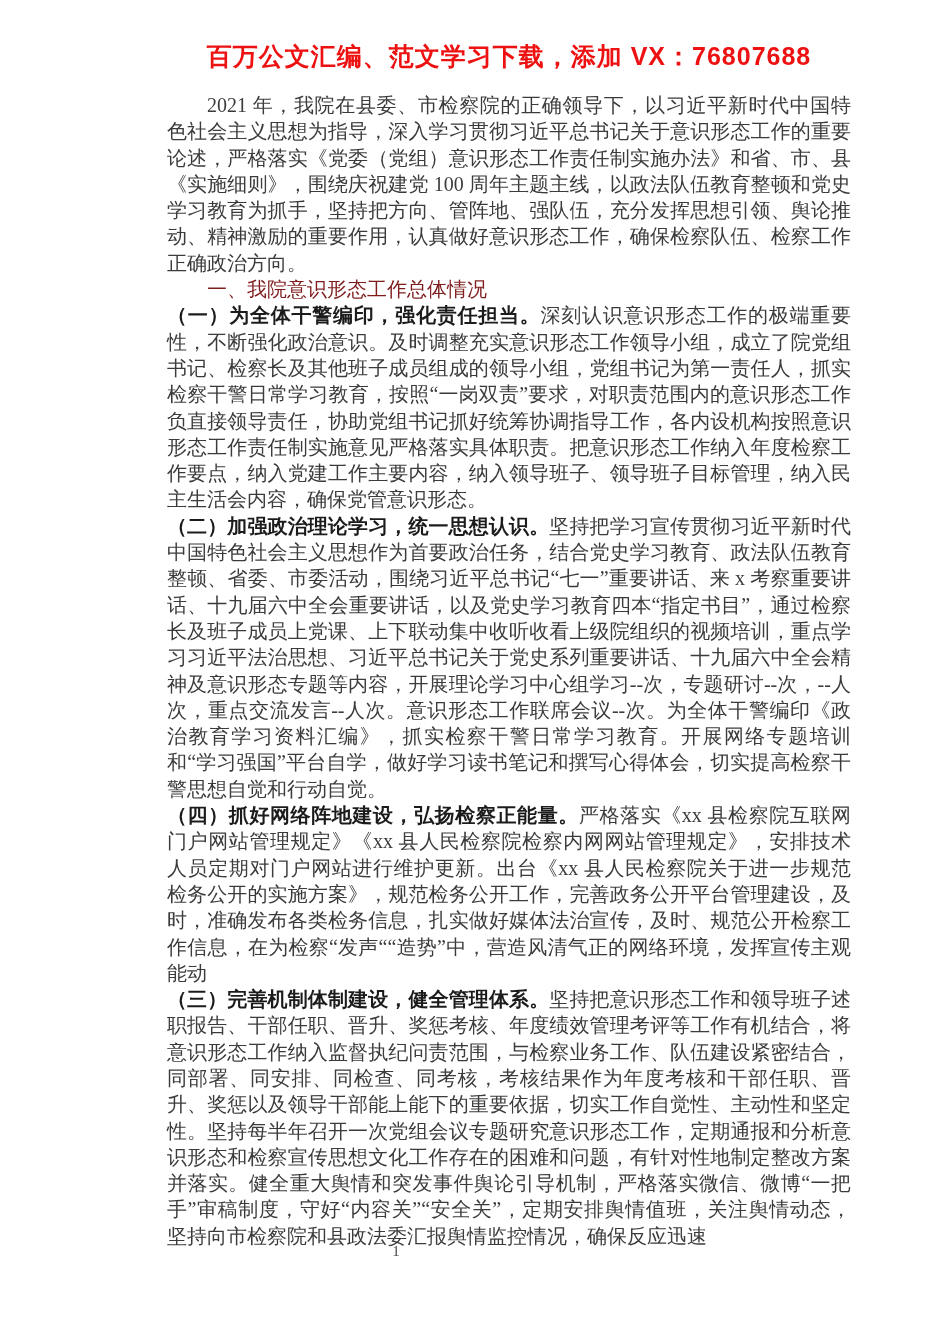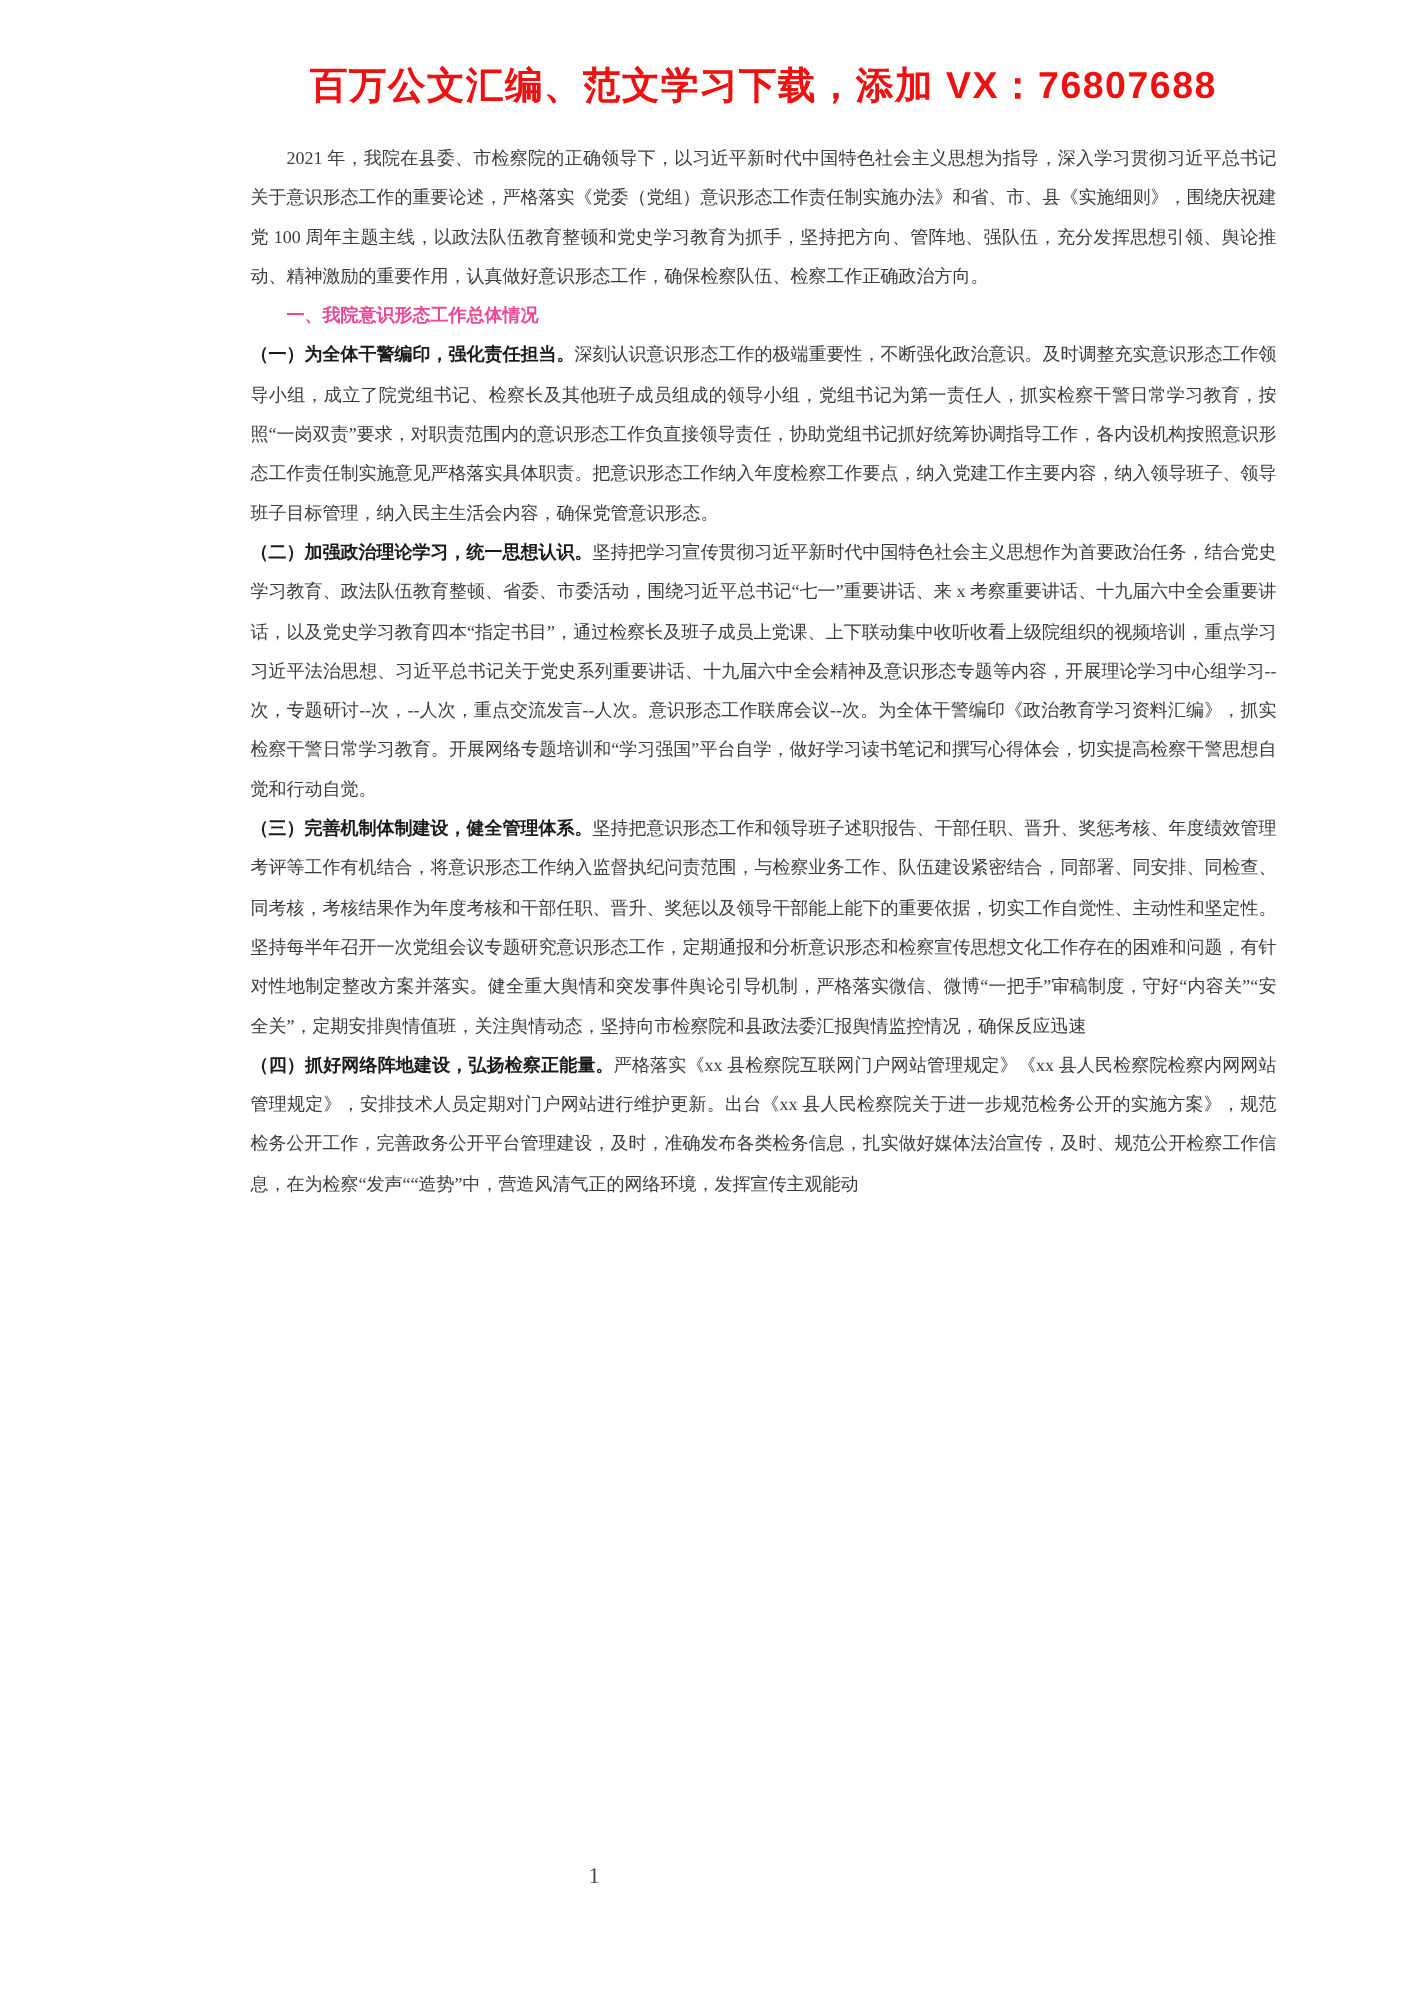--- a/index.html
+++ b/index.html
@@ -15,31 +15,31 @@
     position:absolute; top:40px; left:0; width:950px;
     text-align:center;
     font-family:"Liberation Sans","DejaVu Sans",sans-serif;
     font-weight:700;
     font-size:25px;
     letter-spacing:1px;
     color:#ee1111;
   }
   .content {
     position:absolute; top:92px; left:133px; width:684px;
-    font-size:12px;
+    font-size:20px;
     line-height:26.3px;
     color:#3b3b3b;
     text-align:justify;
   }
   .content p { margin:0; padding:0; }
   .p-indent { text-indent:2em; }
   .heading {
     text-indent:2em;
-    font-weight:700;
-    color:#ec4899;
+    font-weight:400;
+    color:#7f1d1d;
   }
   .lead {
     font-weight:700;
     color:#1b1b1b;
   }
   .page-number {
     position:absolute; top:1243px; left:350px; width:24px;
     text-align:center;
     font-size:15px;
     color:#4a4a4a;
@@ -55,21 +55,21 @@
   <div class="content">
 
     <p class="p-indent">2021 年，我院在县委、市检察院的正确领导下，以习近平新时代中国特色社会主义思想为指导，深入学习贯彻习近平总书记关于意识形态工作的重要论述，严格落实《党委（党组）意识形态工作责任制实施办法》和省、市、县《实施细则》，围绕庆祝建党 100 周年主题主线，以政法队伍教育整顿和党史学习教育为抓手，坚持把方向、管阵地、强队伍，充分发挥思想引领、舆论推动、精神激励的重要作用，认真做好意识形态工作，确保检察队伍、检察工作正确政治方向。</p>
 
     <p class="heading">一、我院意识形态工作总体情况</p>
 
     <p><span class="lead">（一）为全体干警编印，强化责任担当。</span><span>深刻认识意识形态工作的极端重要性，不断强化政治意识。及时调整充实意识形态工作领导小组，成立了院党组书记、检察长及其他班子成员组成的领导小组，党组书记为第一责任人，抓实检察干警日常学习教育，按照“一岗双责”要求，对职责范围内的意识形态工作负直接领导责任，协助党组书记抓好统筹协调指导工作，各内设机构按照意识形态工作责任制实施意见严格落实具体职责。把意识形态工作纳入年度检察工作要点，纳入党建工作主要内容，纳入领导班子、领导班子目标管理，纳入民主生活会内容，确保党管意识形态。</span></p>
 
     <p><span class="lead">（二）加强政治理论学习，统一思想认识。</span><span>坚持把学习宣传贯彻习近平新时代中国特色社会主义思想作为首要政治任务，结合党史学习教育、政法队伍教育整顿、省委、市委活动，围绕习近平总书记“七一”重要讲话、来 x 考察重要讲话、十九届六中全会重要讲话，以及党史学习教育四本“指定书目”，通过检察长及班子成员上党课、上下联动集中收听收看上级院组织的视频培训，重点学习习近平法治思想、习近平总书记关于党史系列重要讲话、十九届六中全会精神及意识形态专题等内容，开展理论学习中心组学习--次，专题研讨--次，--人次，重点交流发言--人次。意识形态工作联席会议--次。为全体干警编印《政治教育学习资料汇编》，抓实检察干警日常学习教育。开展网络专题培训和“学习强国”平台自学，做好学习读书笔记和撰写心得体会，切实提高检察干警思想自觉和行动自觉。</span></p>
 
+    <p><span class="lead">（四）抓好网络阵地建设，弘扬检察正能量。</span><span>严格落实《xx 县检察院互联网门户网站管理规定》《xx 县人民检察院检察内网网站管理规定》，安排技术人员定期对门户网站进行维护更新。出台《xx 县人民检察院关于进一步规范检务公开的实施方案》，规范检务公开工作，完善政务公开平台管理建设，及时，准确发布各类检务信息，扎实做好媒体法治宣传，及时、规范公开检察工作信息，在为检察“发声““造势”中，营造风清气正的网络环境，发挥宣传主观能动</span></p>
+
     <p><span class="lead">（三）完善机制体制建设，健全管理体系。</span><span>坚持把意识形态工作和领导班子述职报告、干部任职、晋升、奖惩考核、年度绩效管理考评等工作有机结合，将意识形态工作纳入监督执纪问责范围，与检察业务工作、队伍建设紧密结合，同部署、同安排、同检查、同考核，考核结果作为年度考核和干部任职、晋升、奖惩以及领导干部能上能下的重要依据，切实工作自觉性、主动性和坚定性。坚持每半年召开一次党组会议专题研究意识形态工作，定期通报和分析意识形态和检察宣传思想文化工作存在的困难和问题，有针对性地制定整改方案并落实。健全重大舆情和突发事件舆论引导机制，严格落实微信、微博“一把手”审稿制度，守好“内容关”“安全关”，定期安排舆情值班，关注舆情动态，坚持向市检察院和县政法委汇报舆情监控情况，确保反应迅速</span></p>
-
-    <p><span class="lead">（四）抓好网络阵地建设，弘扬检察正能量。</span><span>严格落实《xx 县检察院互联网门户网站管理规定》《xx 县人民检察院检察内网网站管理规定》，安排技术人员定期对门户网站进行维护更新。出台《xx 县人民检察院关于进一步规范检务公开的实施方案》，规范检务公开工作，完善政务公开平台管理建设，及时，准确发布各类检务信息，扎实做好媒体法治宣传，及时、规范公开检察工作信息，在为检察“发声““造势”中，营造风清气正的网络环境，发挥宣传主观能动</span></p>
 
   </div>
 
   <div class="page-number">1</div>
 
 </div>
 
 </body></html>

